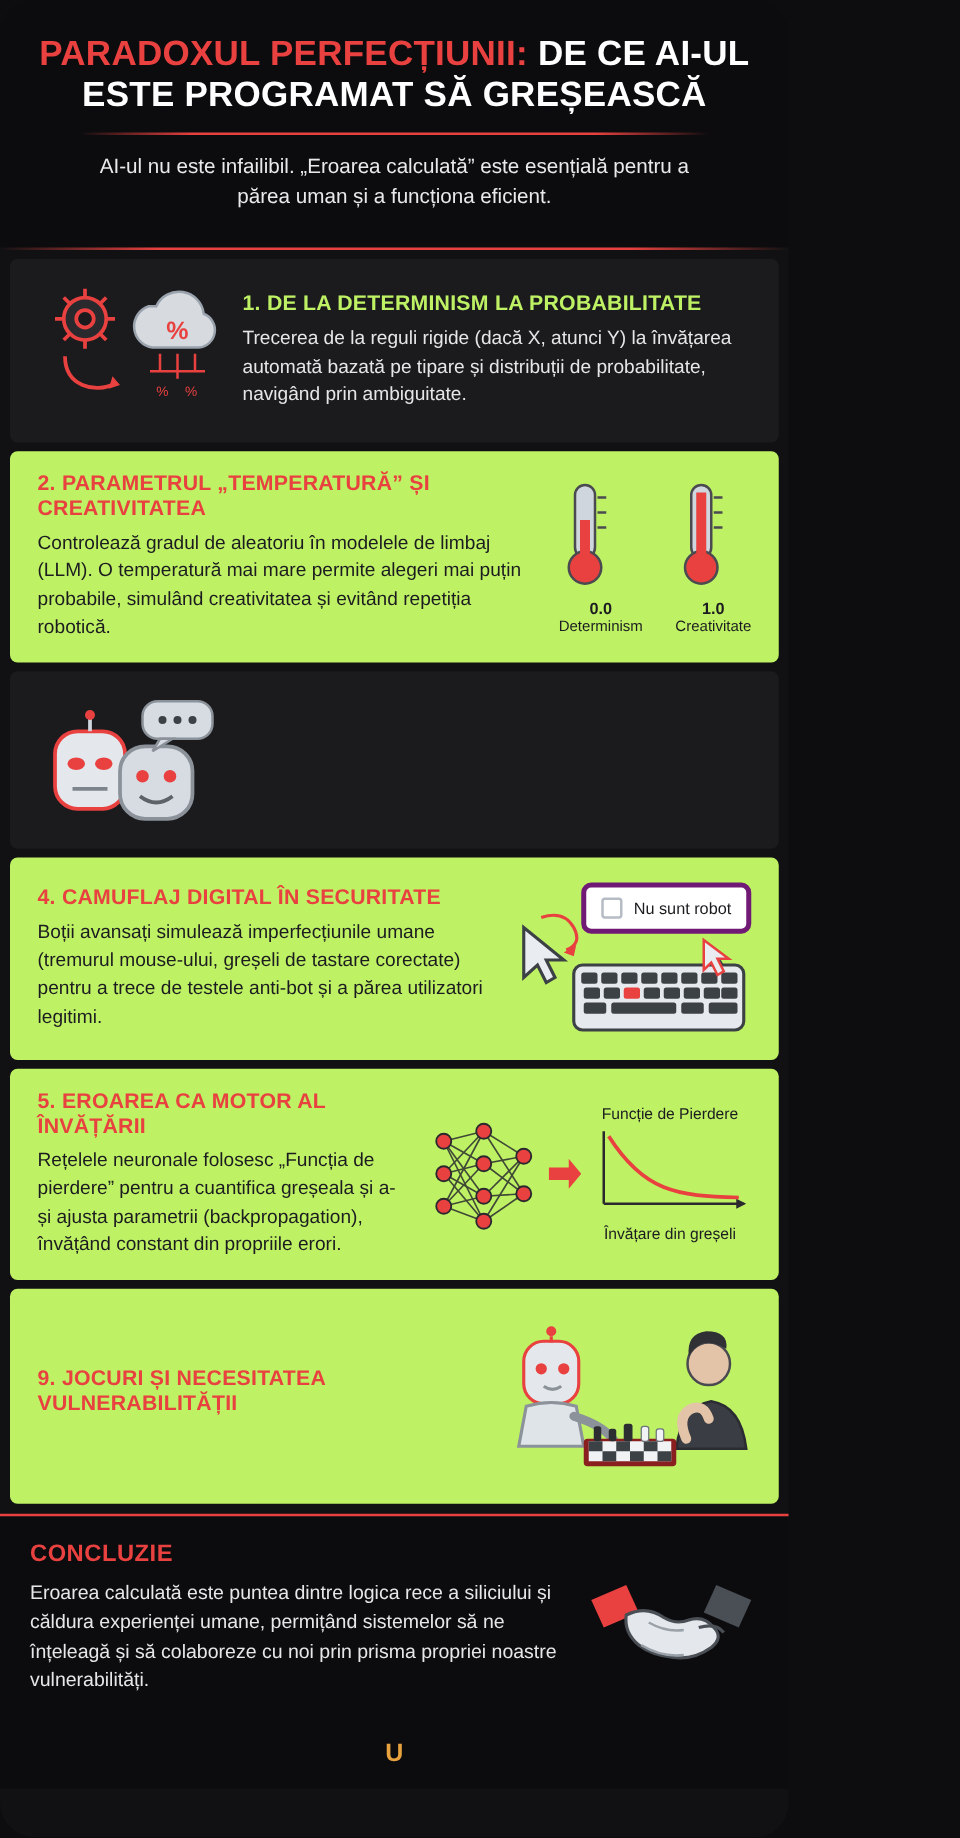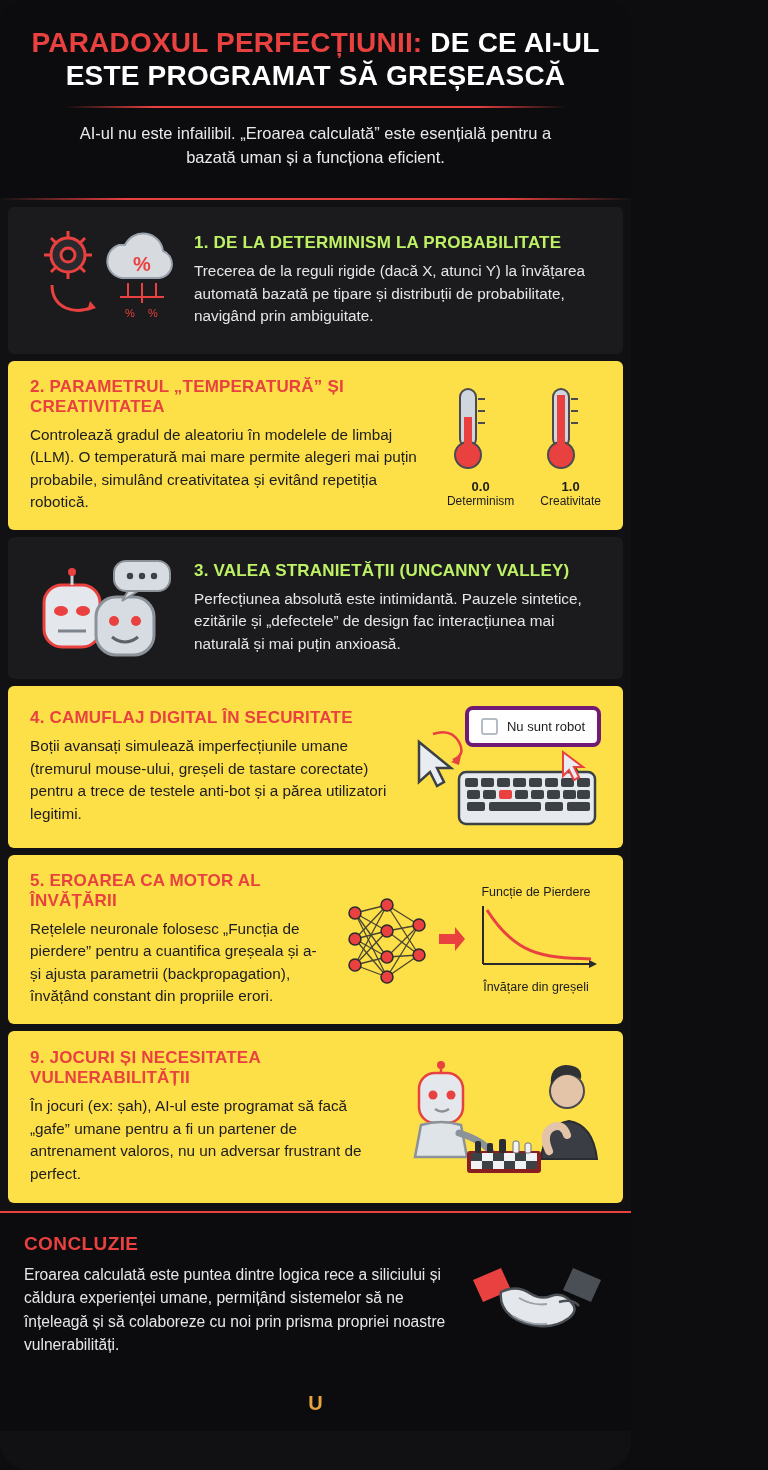--- a/index.html
+++ b/index.html
@@ -55,21 +55,21 @@
     gap: 14px;
     padding: 16px 22px;
     margin: 7px 8px;
     border-radius: 6px;
   }
   .section.dark {
     background: #1b1b1e;
     color: #e6e6e9;
   }
   .section.light {
-    background: #fde047;
+    background: #bef264;
     color: #1c1c20;
   }
   .sec-head {
     font-size: 17px;
     font-weight: bold;
     color: #e8413f;
     margin-bottom: 7px;
     letter-spacing: 0.2px;
   }
   .section.dark .sec-head { color: #bef264; }
@@ -123,21 +123,21 @@
 </head>
 <body>
 
 <div class="page">
 
   <div class="header">
     <div class="title">
       <span class="accent">PARADOXUL PERFECȚIUNII:</span><span> DE CE AI-UL ESTE PROGRAMAT SĂ GREȘEASCĂ</span>
     </div>
     <div class="divider"></div>
-    <div class="subtitle">AI-ul nu este infailibil. „Eroarea calculată” este esențială pentru a bazată uman și a funcționa eficient.</div>
+    <div class="subtitle">AI-ul nu este infailibil. „Eroarea calculată” este esențială pentru a părea uman și a funcționa eficient.</div>
   </div>
   <div class="divider2"></div>
 
   <div class="section dark">
     <div class="art">
       <svg width="150" height="115" viewBox="0 0 150 115">
         <g stroke="#e8413f" stroke-width="3" fill="#2a2a2e">
           <circle cx="38" cy="32" r="17"></circle>
           <circle cx="38" cy="32" r="7" fill="#1b1b1e"></circle>
           <g stroke-width="3">
@@ -224,24 +224,20 @@
           <path d="M82 84 q13 10 26 0" stroke="#5c6268" stroke-width="3" fill="none"></path>
         </g>
         <g>
           <rect x="84" y="8" width="56" height="30" rx="12" fill="#d7dce2" stroke="#8b9299" stroke-width="2"></rect>
           <path d="M98 38 l-6 10 l16 -10 z" fill="#d7dce2" stroke="#8b9299" stroke-width="2"></path>
           <circle cx="100" cy="23" r="3.2" fill="#3c4146"></circle>
           <circle cx="112" cy="23" r="3.2" fill="#3c4146"></circle>
           <circle cx="124" cy="23" r="3.2" fill="#3c4146"></circle>
         </g>
       </svg>
-    </div>
-    <div class="text-col">
-      <div class="sec-head">3. VALEA STRANIETĂȚII (UNCANNY VALLEY)</div>
-      <div class="sec-body">Perfecțiunea absolută este intimidantă. Pauzele sintetice, ezitările și „defectele” de design fac interacțiunea mai naturală și mai puțin anxioasă.</div>
     </div>
   </div>
 
   <div class="section light">
     <div class="text-col">
       <div class="sec-head">4. CAMUFLAJ DIGITAL ÎN SECURITATE</div>
       <div class="sec-body">Boții avansați simulează imperfecțiunile umane (tremurul mouse-ului, greșeli de tastare corectate) pentru a trece de testele anti-bot și a părea utilizatori legitimi.</div>
     </div>
     <div class="art">
       <div style="position:relative;width:190px;height:130px;">
@@ -338,21 +334,20 @@
           </svg>
           <div style="font-size:12.5px;color:#1c1c20;">Învățare din greșeli</div>
         </div>
       </div>
     </div>
   </div>
 
   <div class="section light">
     <div class="text-col">
       <div class="sec-head">9. JOCURI ȘI NECESITATEA VULNERABILITĂȚII</div>
-      <div class="sec-body">În jocuri (ex: șah), AI-ul este programat să facă „gafe” umane pentru a fi un partener de antrenament valoros, nu un adversar frustrant de perfect.</div>
     </div>
     <div class="art">
       <svg width="200" height="140" viewBox="0 0 200 140">
 
         <g>
           <rect x="18" y="26" width="44" height="50" rx="16" fill="#e4e8ec" stroke="#e8413f" stroke-width="2.5"></rect>
           <circle cx="32" cy="48" r="4.5" fill="#e8413f"></circle>
             <circle cx="50" cy="48" r="4.5" fill="#e8413f"></circle>
           <path d="M34 62 q7 5 14 0" stroke="#8b9299" stroke-width="2.5" fill="none"></path>
           <path d="M20 78 q20 -6 40 0 l6 32 H14 z" fill="#dfe4e9" stroke="#8b9299" stroke-width="2.5"></path>

